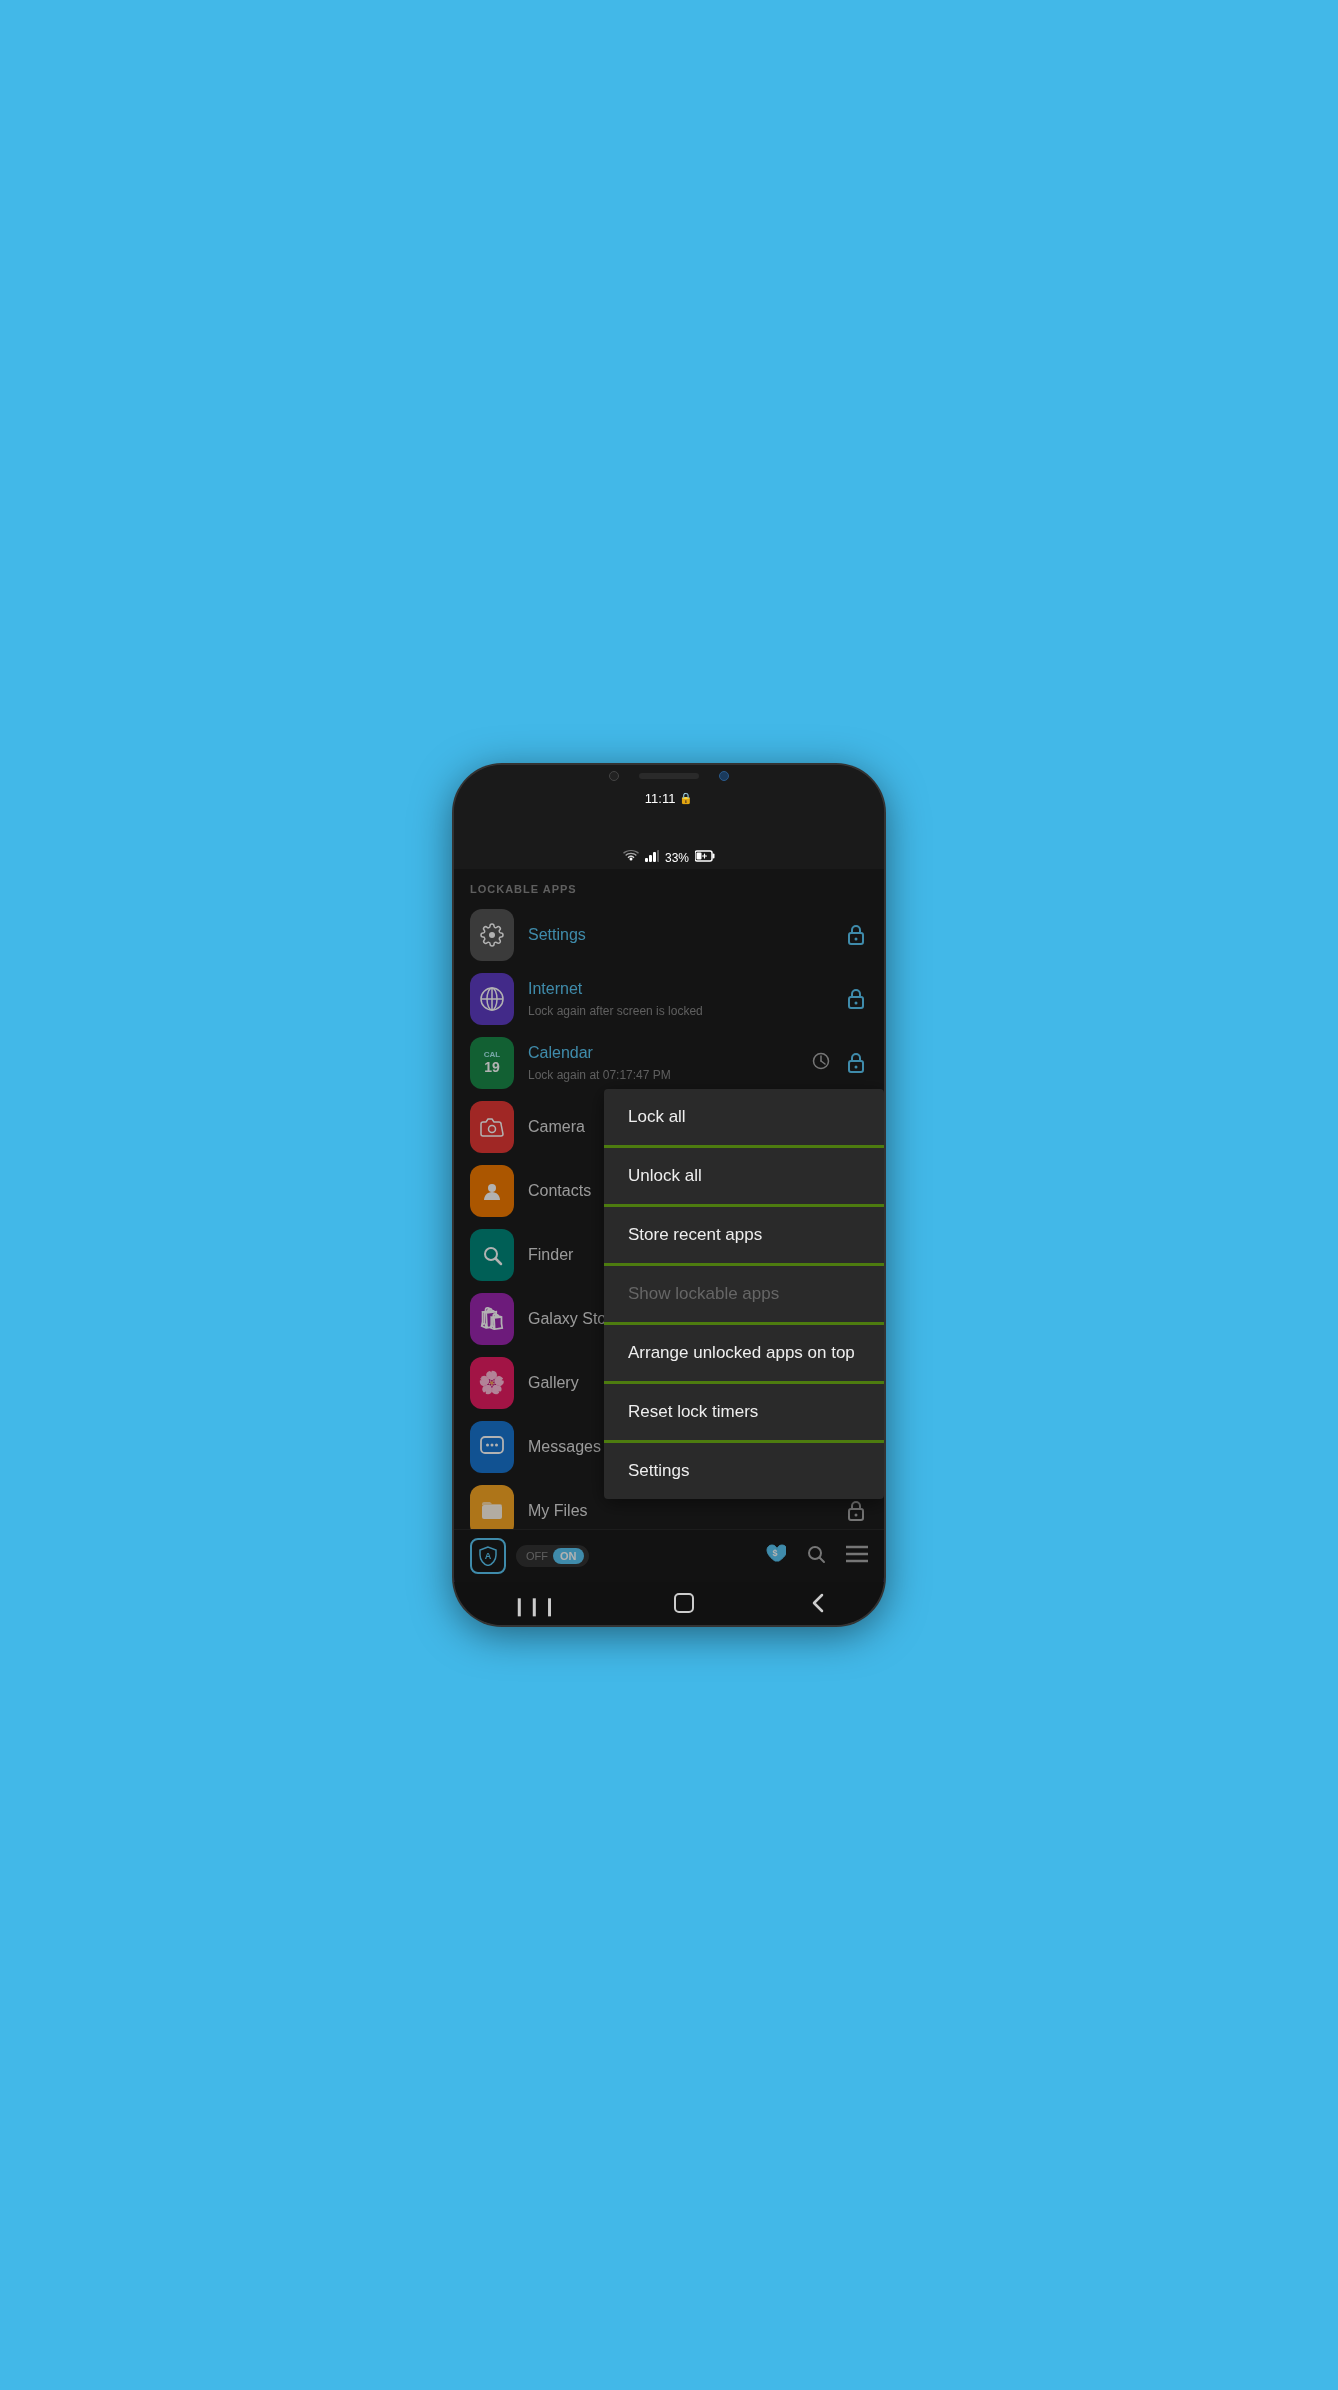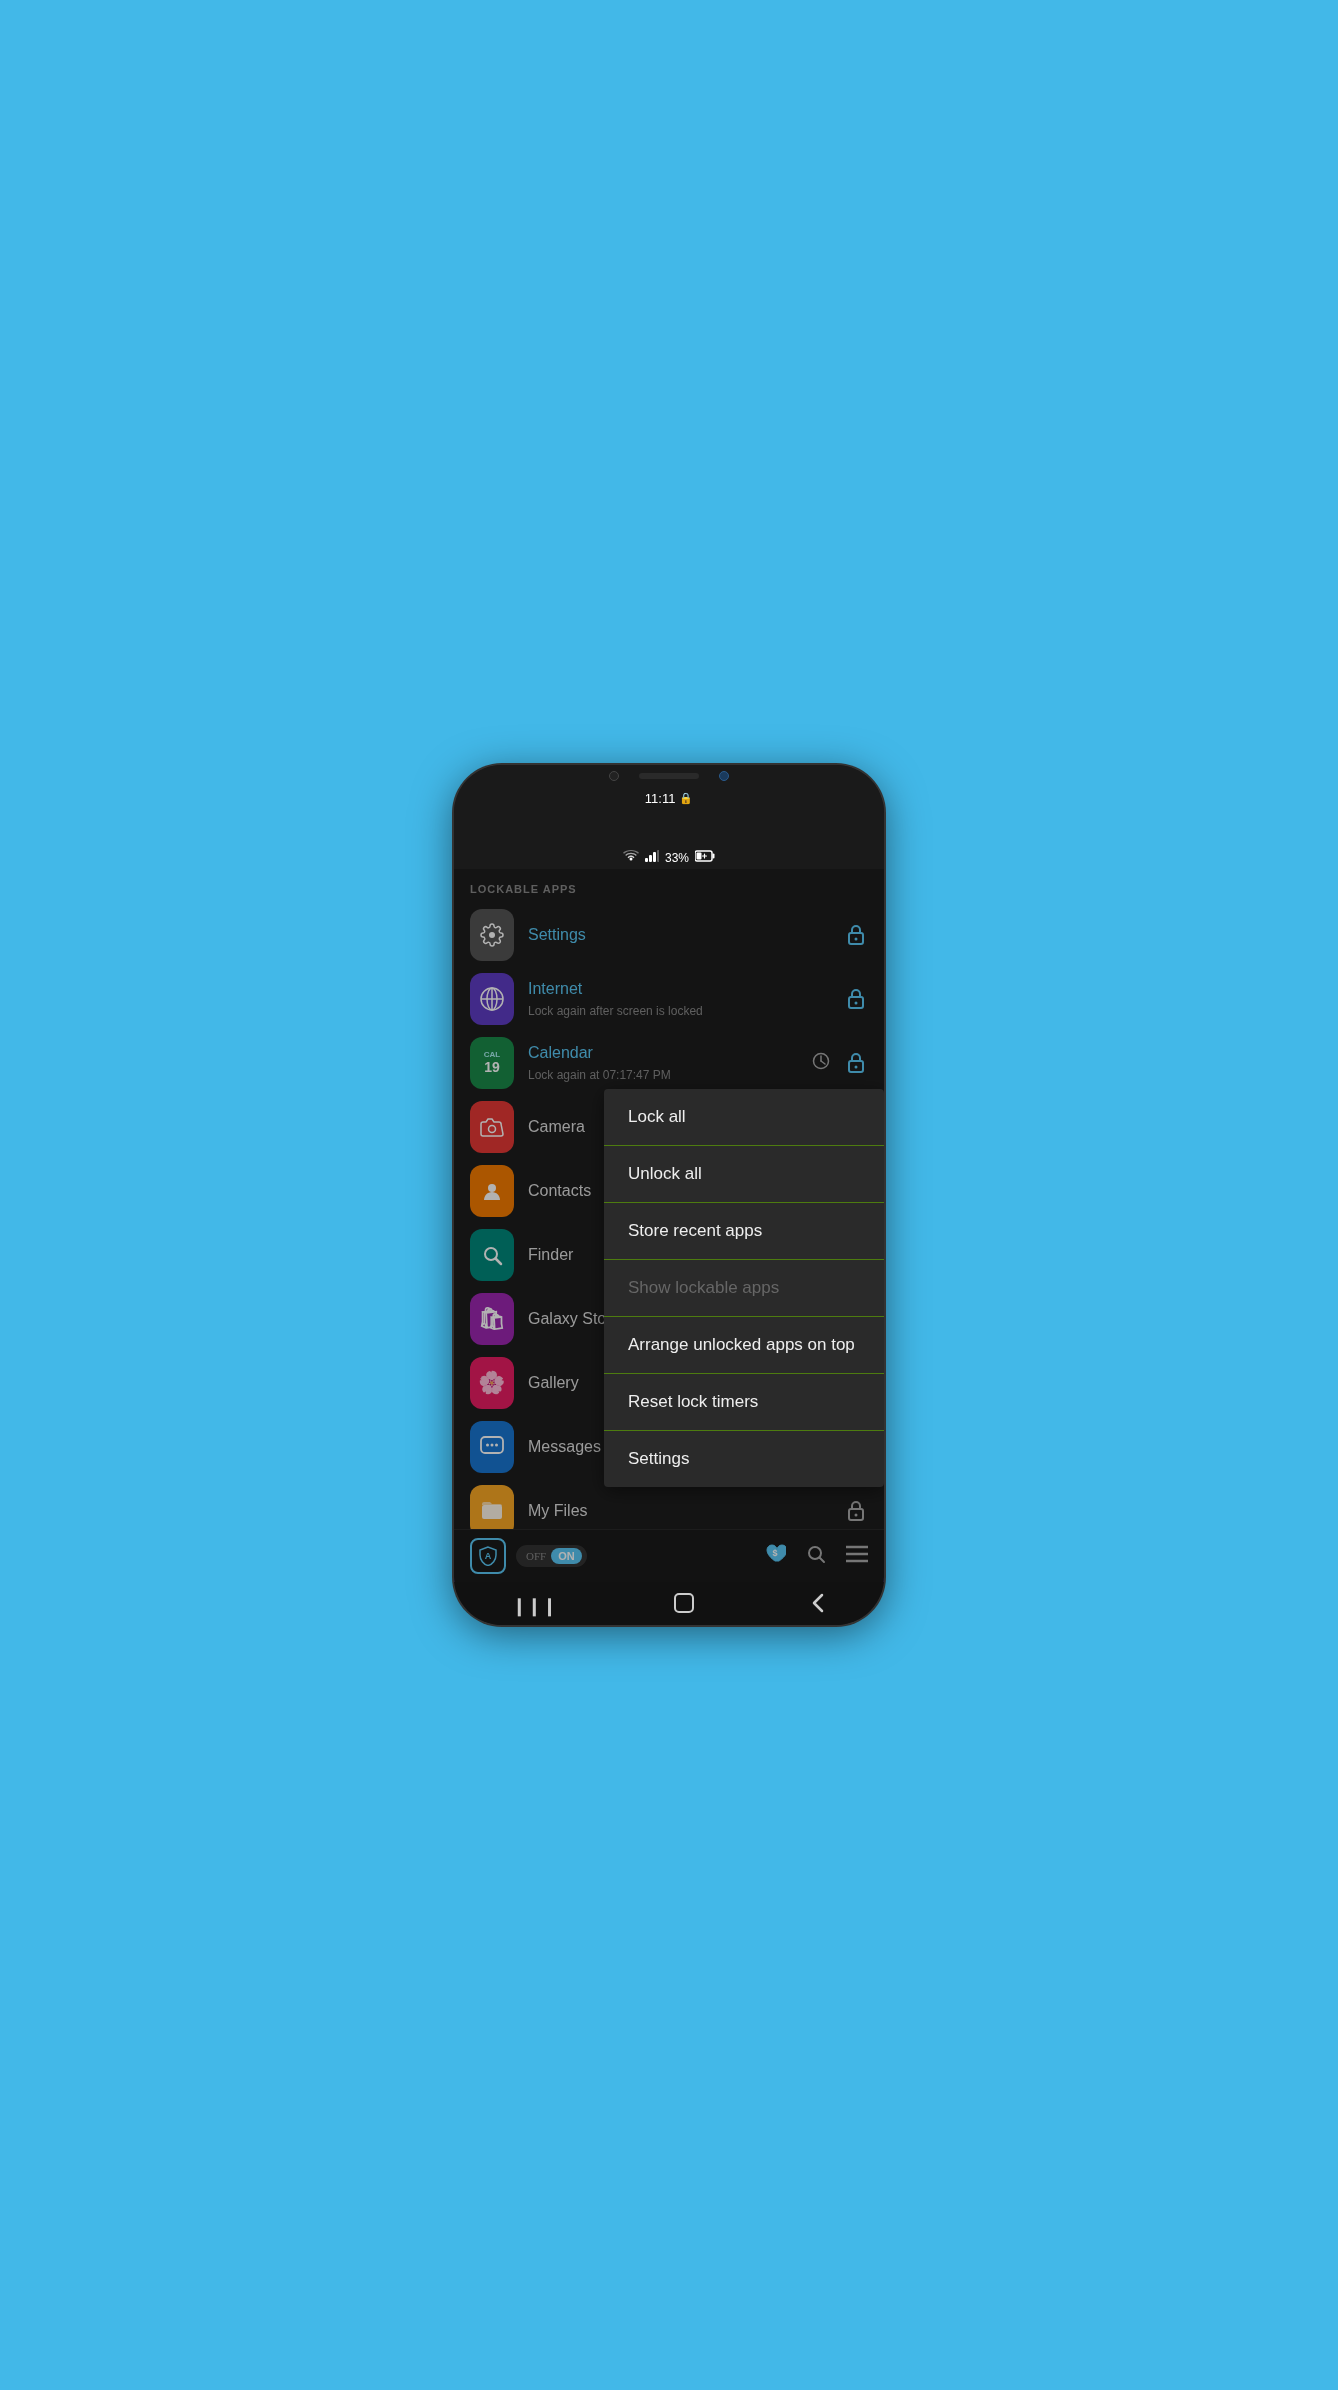--- a/index.html
+++ b/index.html
@@ -206,21 +206,20 @@
       border-radius: 20px;
       padding: 3px 5px;
       display: flex;
       align-items: center;
       gap: 0;
       font-size: 11px;
     }
     .toggle-off {
       color: #888;
       padding: 2px 5px;
-      font-family: Liberation Serif, serif;
     }
     .toggle-on {
       background: #5bc8f5;
       color: white;
       padding: 2px 7px;
       border-radius: 12px;
       font-weight: bold;
     }
 
     .bottom-nav-right {
@@ -260,21 +259,21 @@
       border-radius: 4px;
       z-index: 20;
       box-shadow: 0 4px 20px rgba(0,0,0,0.5);
       overflow: hidden;
     }
     .dropdown-item {
       padding: 18px 24px;
       font-size: 17px;
       color: #eee;
       cursor: pointer;
-      border-bottom: 1px solid #4d7c0f;
+      border-bottom: 3px solid #4d7c0f;
     }
     .dropdown-item:last-child { border-bottom: none; }
     .dropdown-item.disabled {
       color: #666;
     }
   </style>
 </head>
 <body>
 
 <div class="phone-outer">

